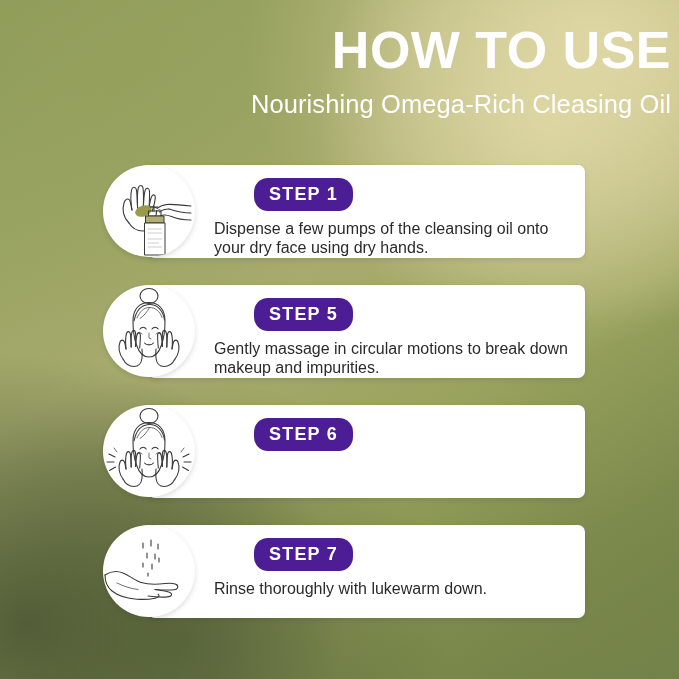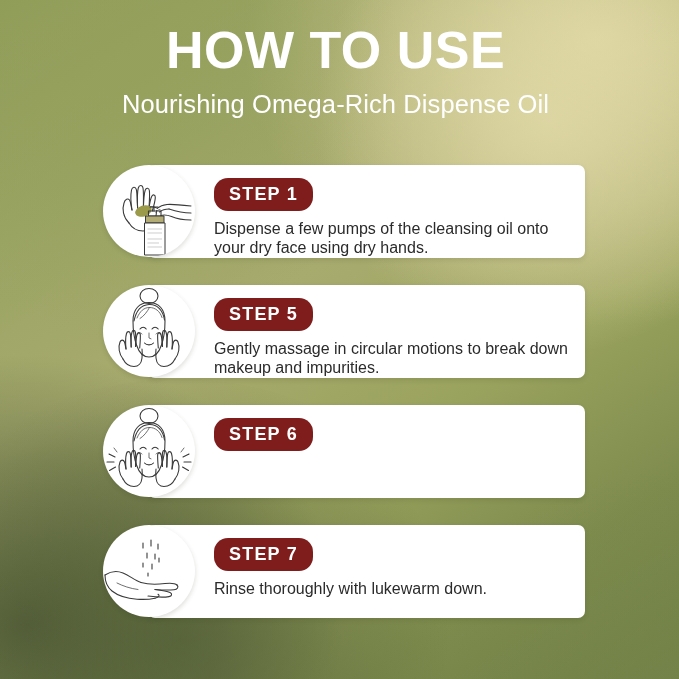--- a/index.html
+++ b/index.html
@@ -49,21 +49,21 @@
     width: 600px; height: 520px;
     border-radius: 50%;
     background: radial-gradient(circle at 50% 50%, rgba(70,82,48,0.55) 0%, rgba(70,82,48,0.0) 68%);
     pointer-events: none;
   }
 
   
   .header {
     position: absolute;
     left: 0; right: 8px; top: 20px;
-    text-align: center;
+    text-align: right;
     z-index: 4;
   }
   .title {
     margin: 0;
     font-size: 52px;
     line-height: 60px;
     font-weight: 800;
     letter-spacing: 0.5px;
     color: #ffffff;
     font-family: "Liberation Sans", sans-serif;
@@ -101,30 +101,31 @@
   }
   .card-body {
     position: absolute;
     left: 66px;
     top: 13px;
     right: 14px;
   }
 
   .badge {
     display: inline-block;
-    background: #7f1d1d;
+    background: #4c1d95;
     color: #ffffff;
     font-size: 18px;
     font-weight: 800;
     letter-spacing: 1.2px;
     line-height: 1;
     padding: 7px 15px 8px 15px;
     border-radius: 14px;
     font-family: "Liberation Sans", sans-serif;
     white-space: nowrap;
+    margin-left: 40px;
   }
   .desc {
     margin: 8px 0 0 0;
     font-size: 16px;
     line-height: 19px;
     color: #2b2b2b;
     font-family: "Liberation Sans", sans-serif;
     max-width: 370px;
   }
 
@@ -169,21 +170,21 @@
 <body>
 
 <div class="poster">
 
   <div class="sheen-a"></div>
   <div class="sheen-b"></div>
   <div class="sheen-c"></div>
 
   <div class="header">
     <h1 class="title">HOW TO USE</h1>
-    <p class="subtitle">Nourishing Omega-Rich Dispense Oil</p>
+    <p class="subtitle">Nourishing Omega-Rich Cleasing Oil</p>
   </div>
 
   <div class="steps">
 
     <div class="step-row">
       <div class="card">
         <div class="card-body">
           <span class="badge">STEP 1</span>
           <p class="desc">Dispense a few pumps of the cleansing oil onto your dry face using dry hands.</p>
         </div>

